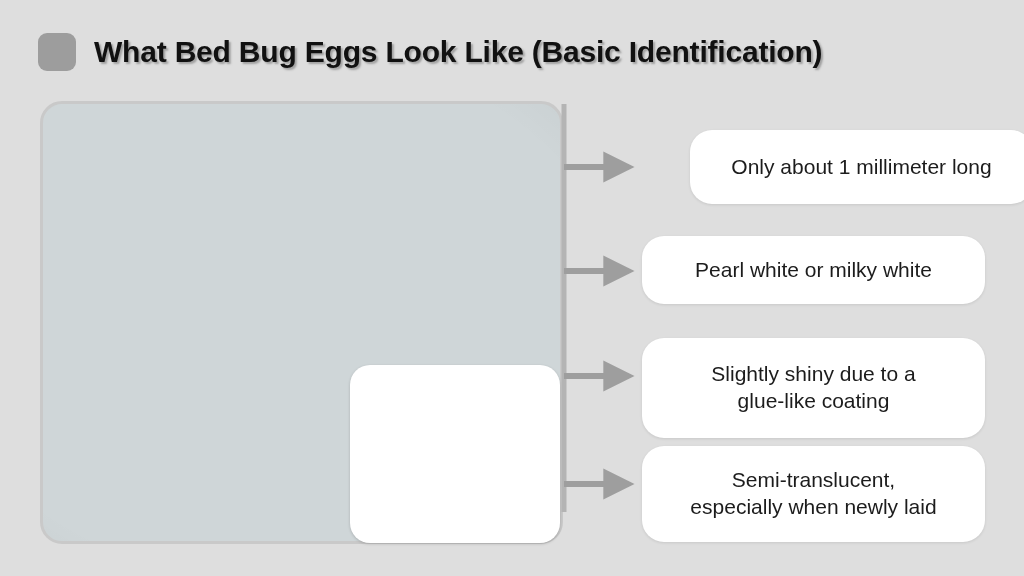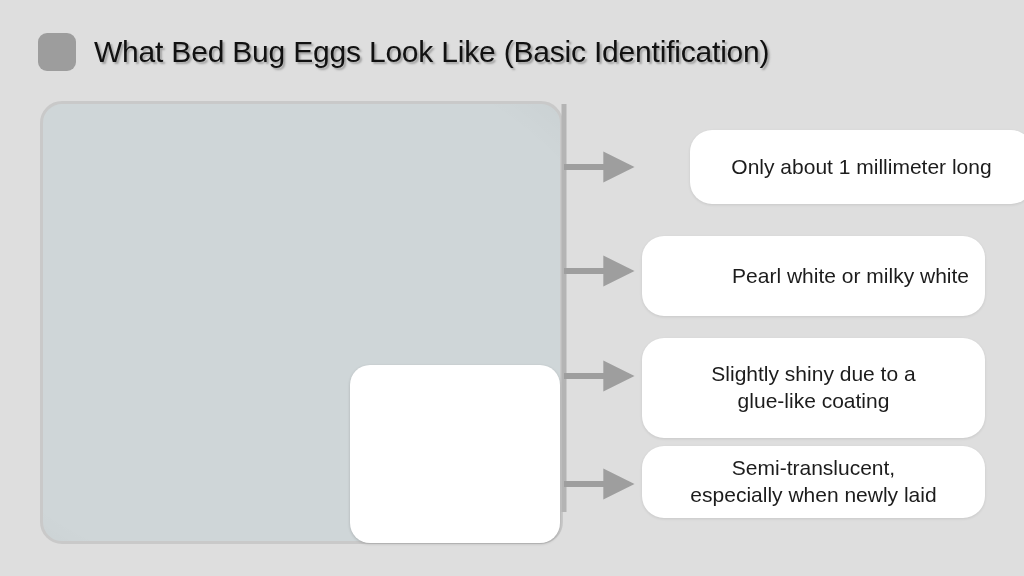--- a/index.html
+++ b/index.html
@@ -27,21 +27,21 @@
   }
   #title-bullet {
     width: 38px;
     height: 38px;
     border-radius: 9px;
     background: #9d9d9d;
     flex: 0 0 auto;
   }
   #title-text {
     font-size: 30px;
-    font-weight: normal;
+    font-weight: bold;
     color: #111111;
     letter-spacing: -0.2px;
     white-space: nowrap;
     text-shadow: 2px 2px 2px rgba(140,140,140,0.75);
     font-family: "Liberation Sans", sans-serif;
   }
 
   
   #main-photo {
     position: absolute;
@@ -162,23 +162,23 @@
     box-sizing: border-box;
     padding: 6px 16px;
   }
   .fact-text {
     font-size: 21px;
     color: #1c1c1c;
     line-height: 1.28;
     font-family: "Liberation Sans", sans-serif;
   }
   #fact-box-0 { top: 130px;  height: 74px; margin-left: 48px; }
-  #fact-box-1 { top: 236px;  height: 80px; justify-content: flex-end; }
+  #fact-box-1 { top: 236px;  height: 68px; }
   #fact-box-2 { top: 338px;  height: 100px; }
-  #fact-box-3 { top: 446px;  height: 72px; }
+  #fact-box-3 { top: 446px;  height: 96px; }
 </style>
 </head>
 <body style="background: rgb(222, 222, 222);">
 
 <div id="title-row">
   <div id="title-bullet"></div>
   <div id="title-text">What Bed Bug Eggs Look Like (Basic Identification)</div>
 </div>
 
 <div id="main-photo">

